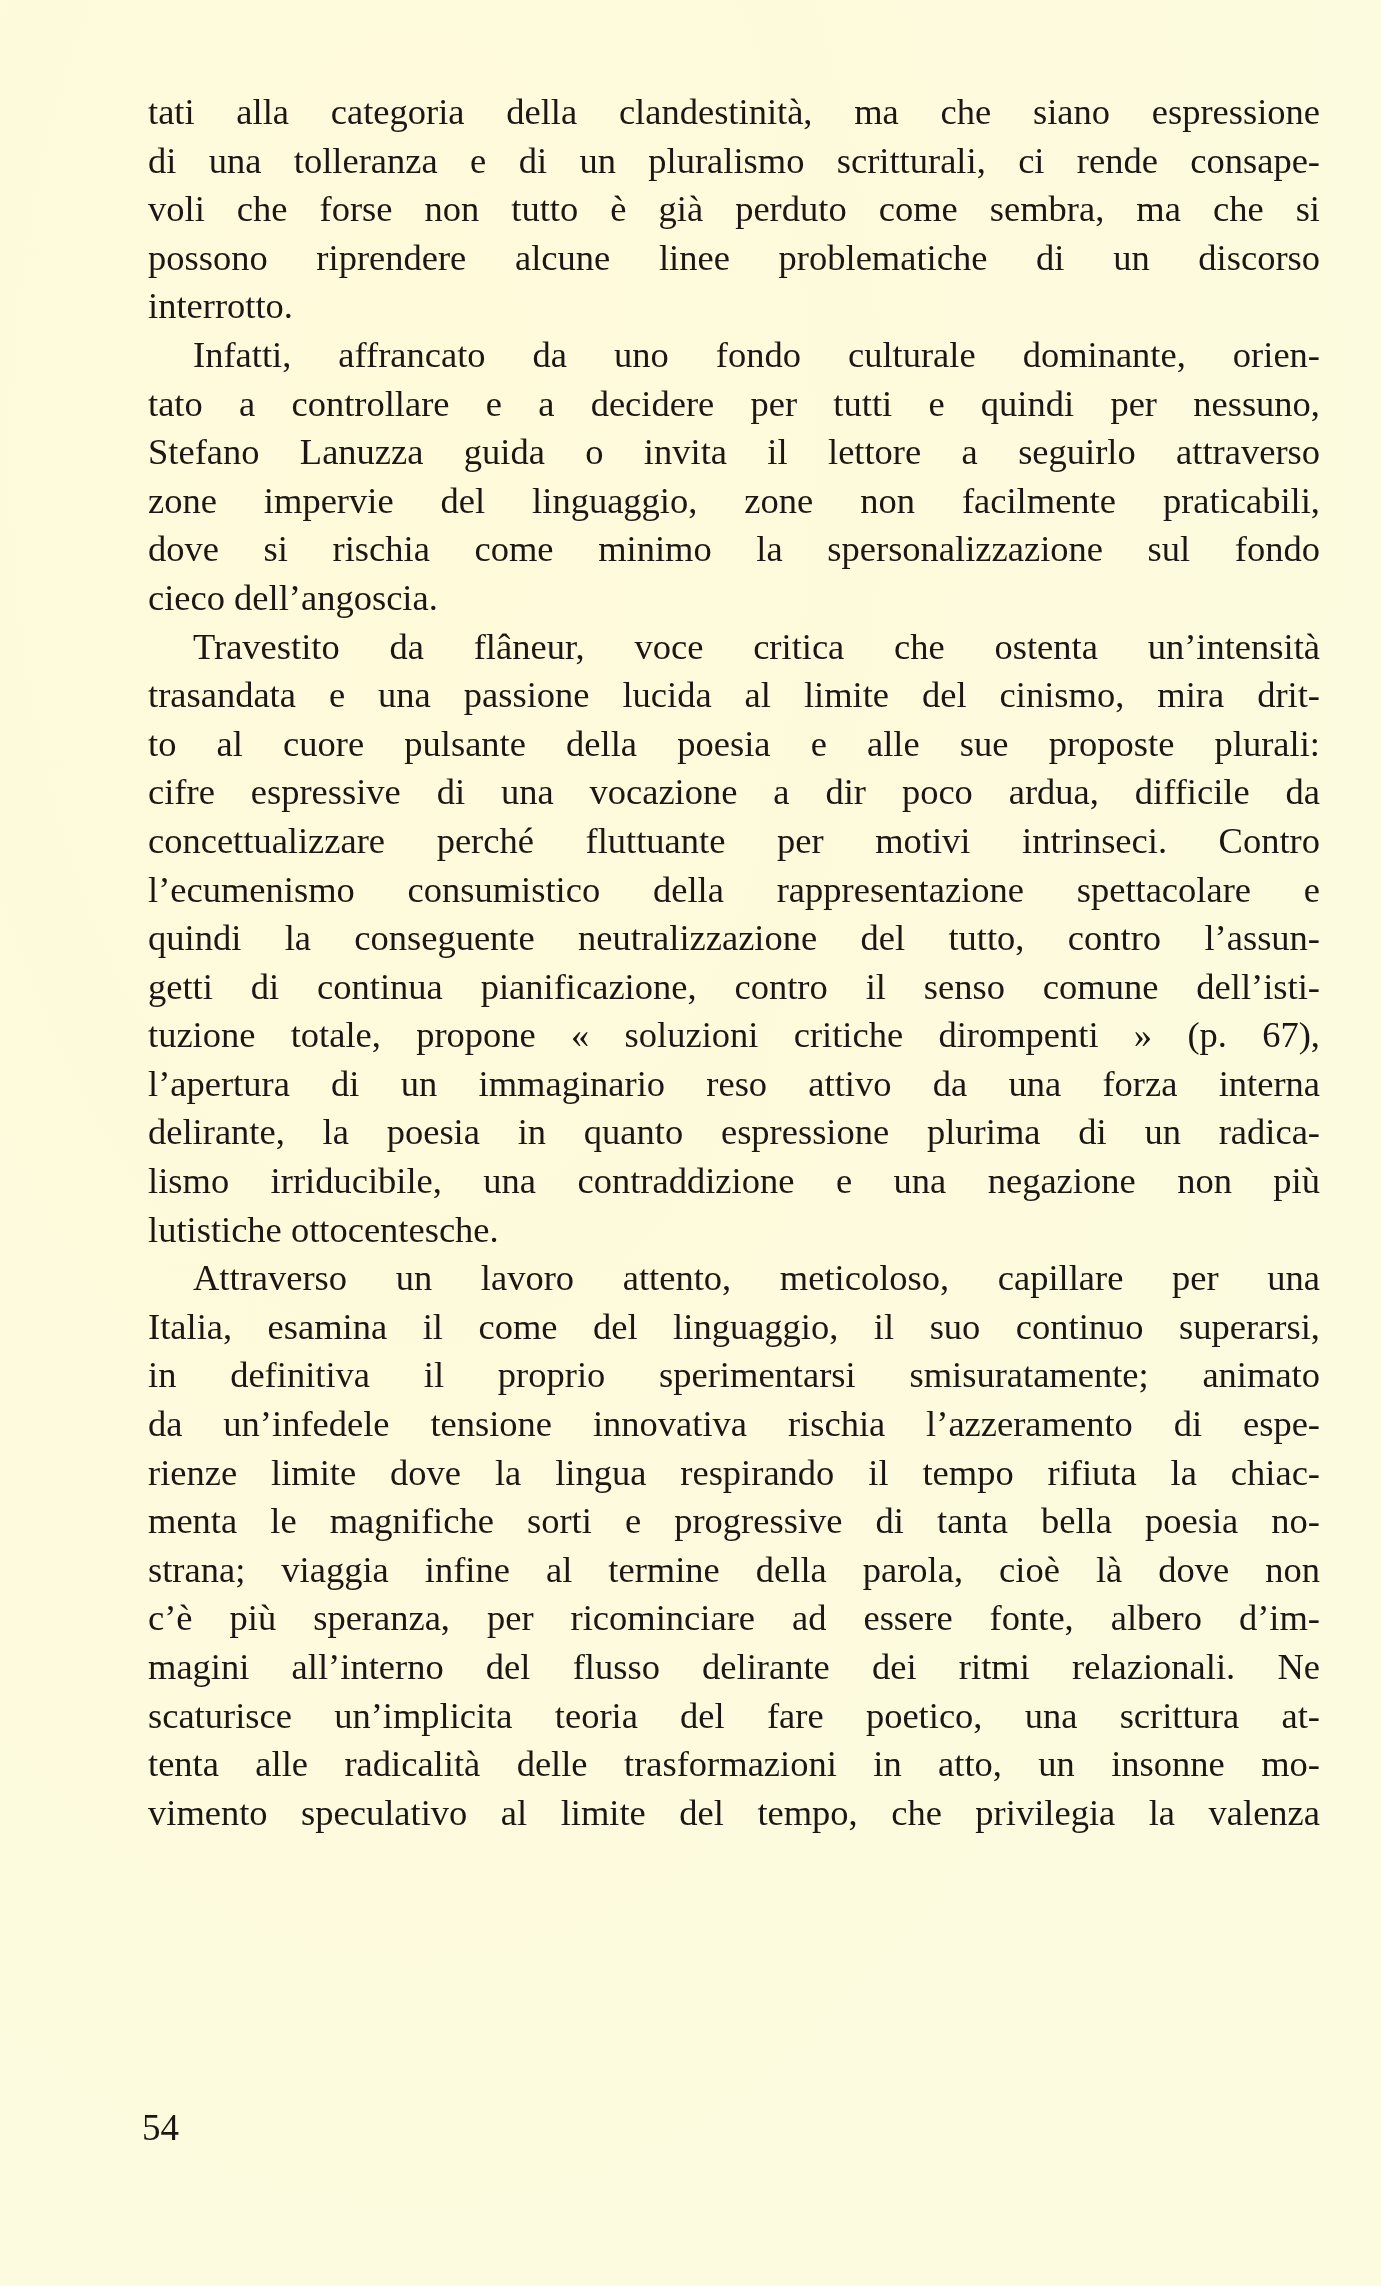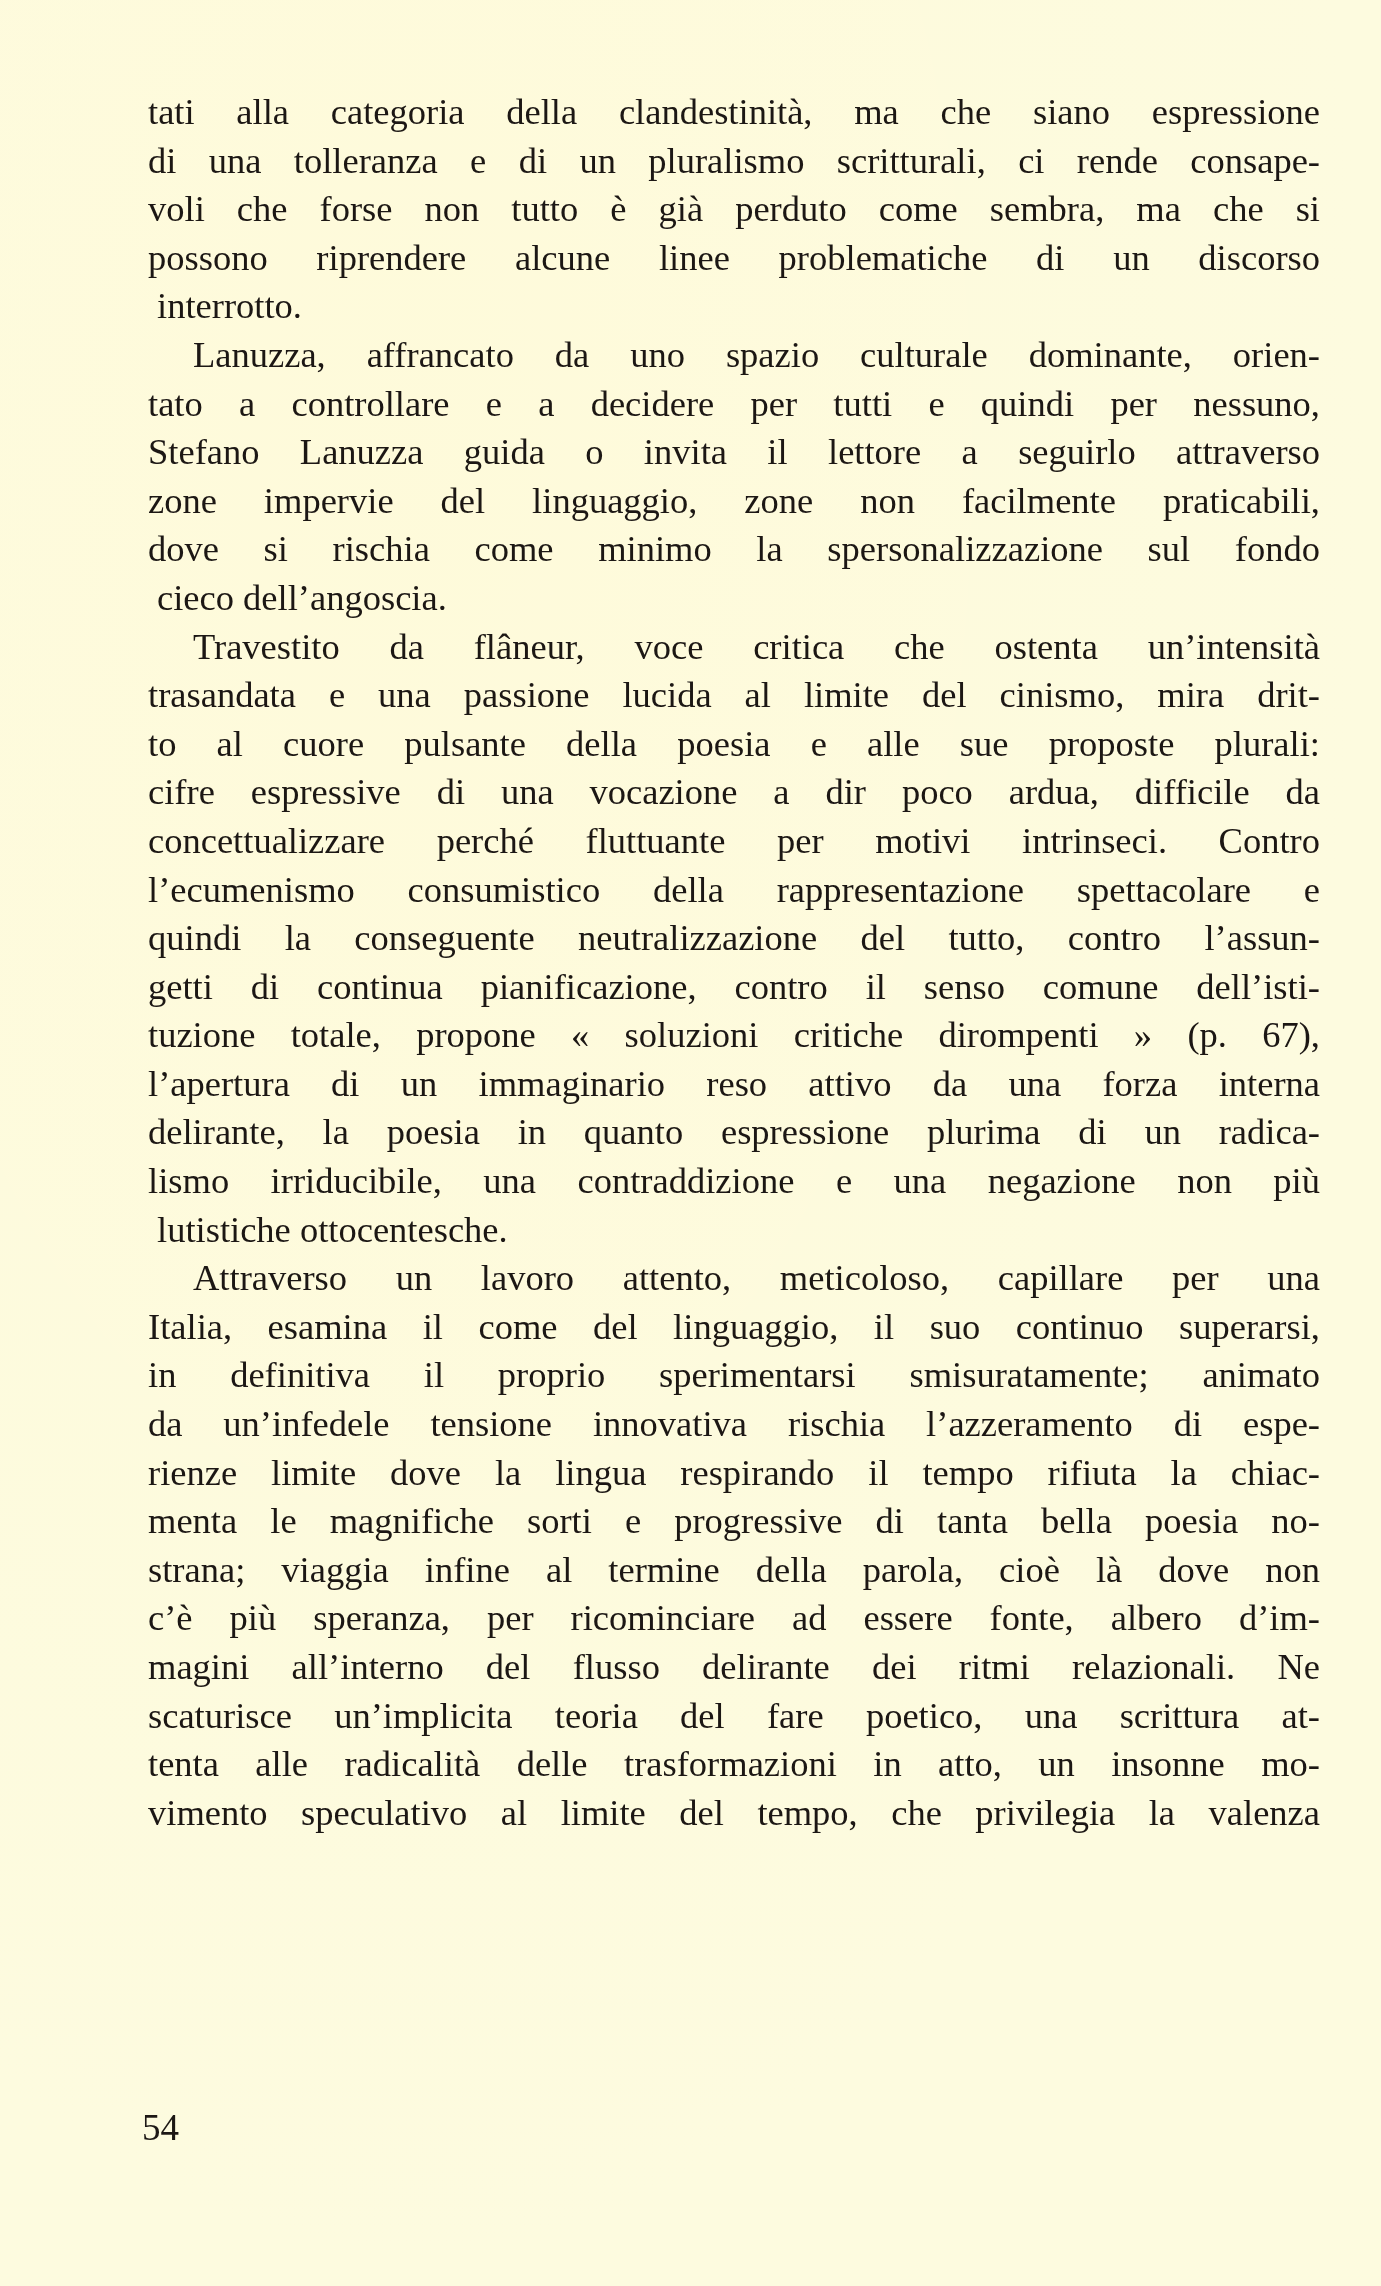--- a/index.html
+++ b/index.html
@@ -34,21 +34,20 @@
     .line {
       display: block;
       white-space: nowrap;
       text-align: justify;
       text-align-last: justify;
       height: 48.6px;
       overflow: visible;
     }
     .line.last {
       text-align-last: left;
-      margin-left: 9px;
     }
     .line.indent {
       padding-left: 45px;
     }
     .page-number {
       position: absolute;
       left: 142px;
       top: 2106px;
       font-family: "Liberation Serif", "DejaVu Serif", serif;
       font-size: 37px;
@@ -62,21 +61,21 @@
 <div class="page">
   <div class="text-block" id="text-block">
       <div>
         <span class="line">tati alla categoria della clandestinità, ma che siano espressione</span>
         <span class="line">di una tolleranza e di un pluralismo scritturali, ci rende consape-</span>
         <span class="line">voli che forse non tutto è già perduto come sembra, ma che si</span>
         <span class="line">possono riprendere alcune linee problematiche di un discorso</span>
         <span class="line last">interrotto.</span>
       </div>
       <div>
-        <span class="line indent">Lanuzza, affrancato da uno spazio culturale dominante, orien-</span>
+        <span class="line indent">Infatti, affrancato da uno fondo culturale dominante, orien-</span>
         <span class="line">tato a controllare e a decidere per tutti e quindi per nessuno,</span>
         <span class="line">Stefano Lanuzza guida o invita il lettore a seguirlo attraverso</span>
         <span class="line">zone impervie del linguaggio, zone non facilmente praticabili,</span>
         <span class="line">dove si rischia come minimo la spersonalizzazione sul fondo</span>
         <span class="line last">cieco dell’angoscia.</span>
       </div>
       <div>
         <span class="line indent">Travestito da flâneur, voce critica che ostenta un’intensità</span>
         <span class="line">trasandata e una passione lucida al limite del cinismo, mira drit-</span>
         <span class="line">to al cuore pulsante della poesia e alle sue proposte plurali:</span>

